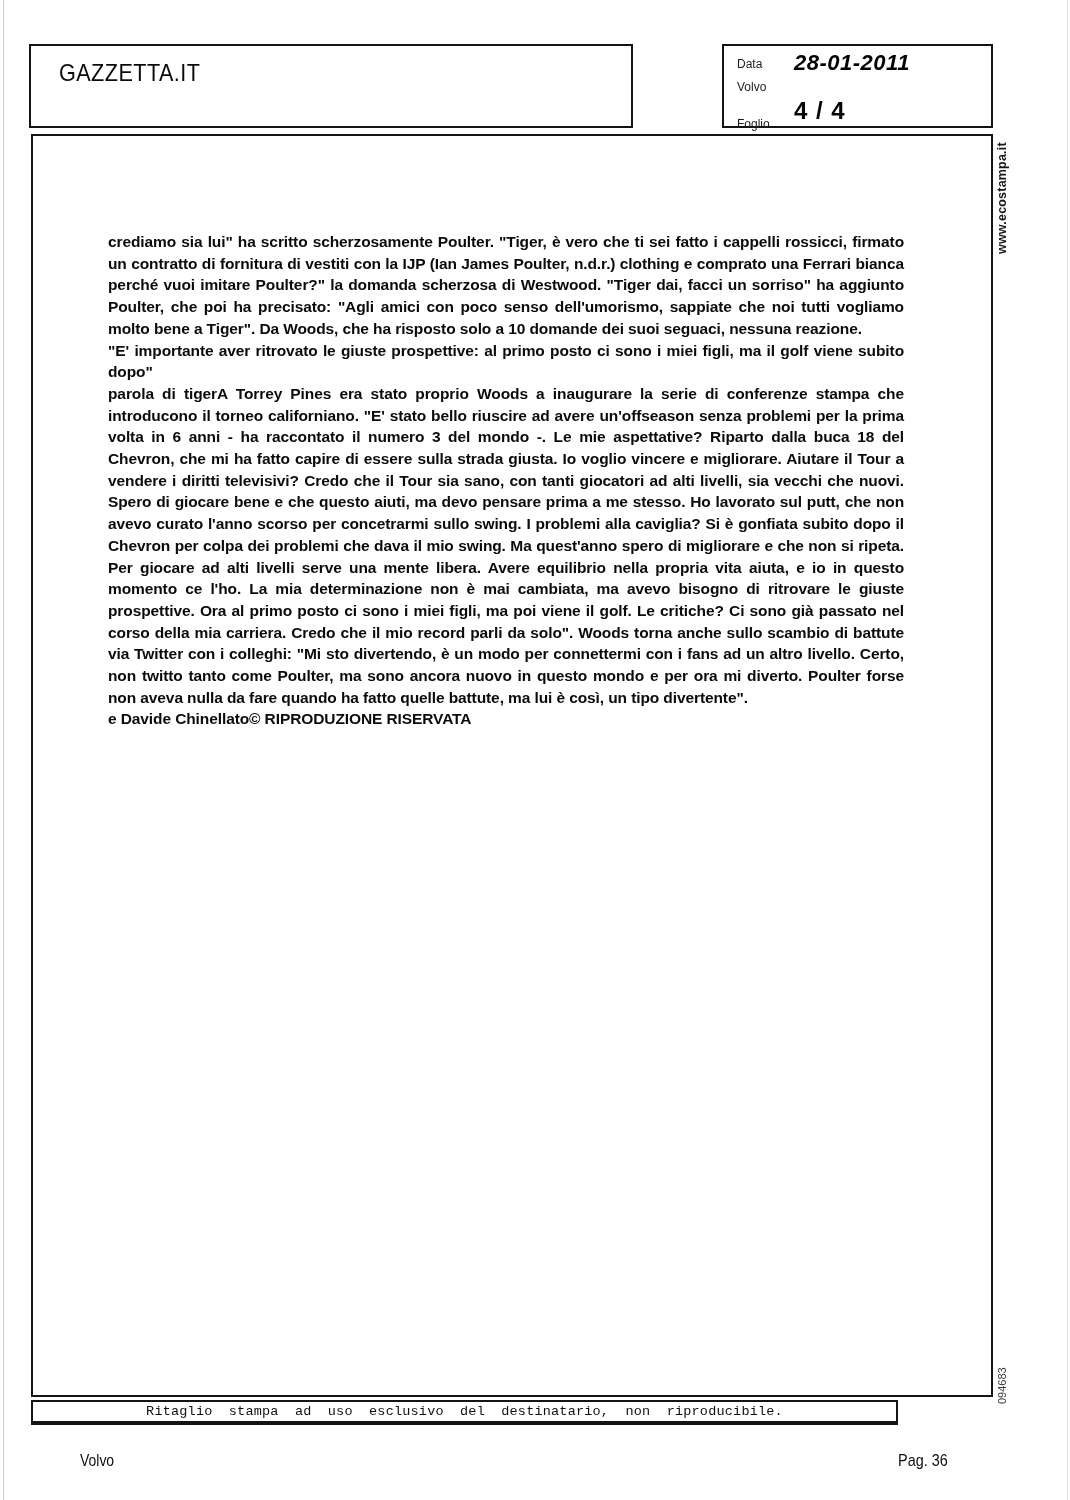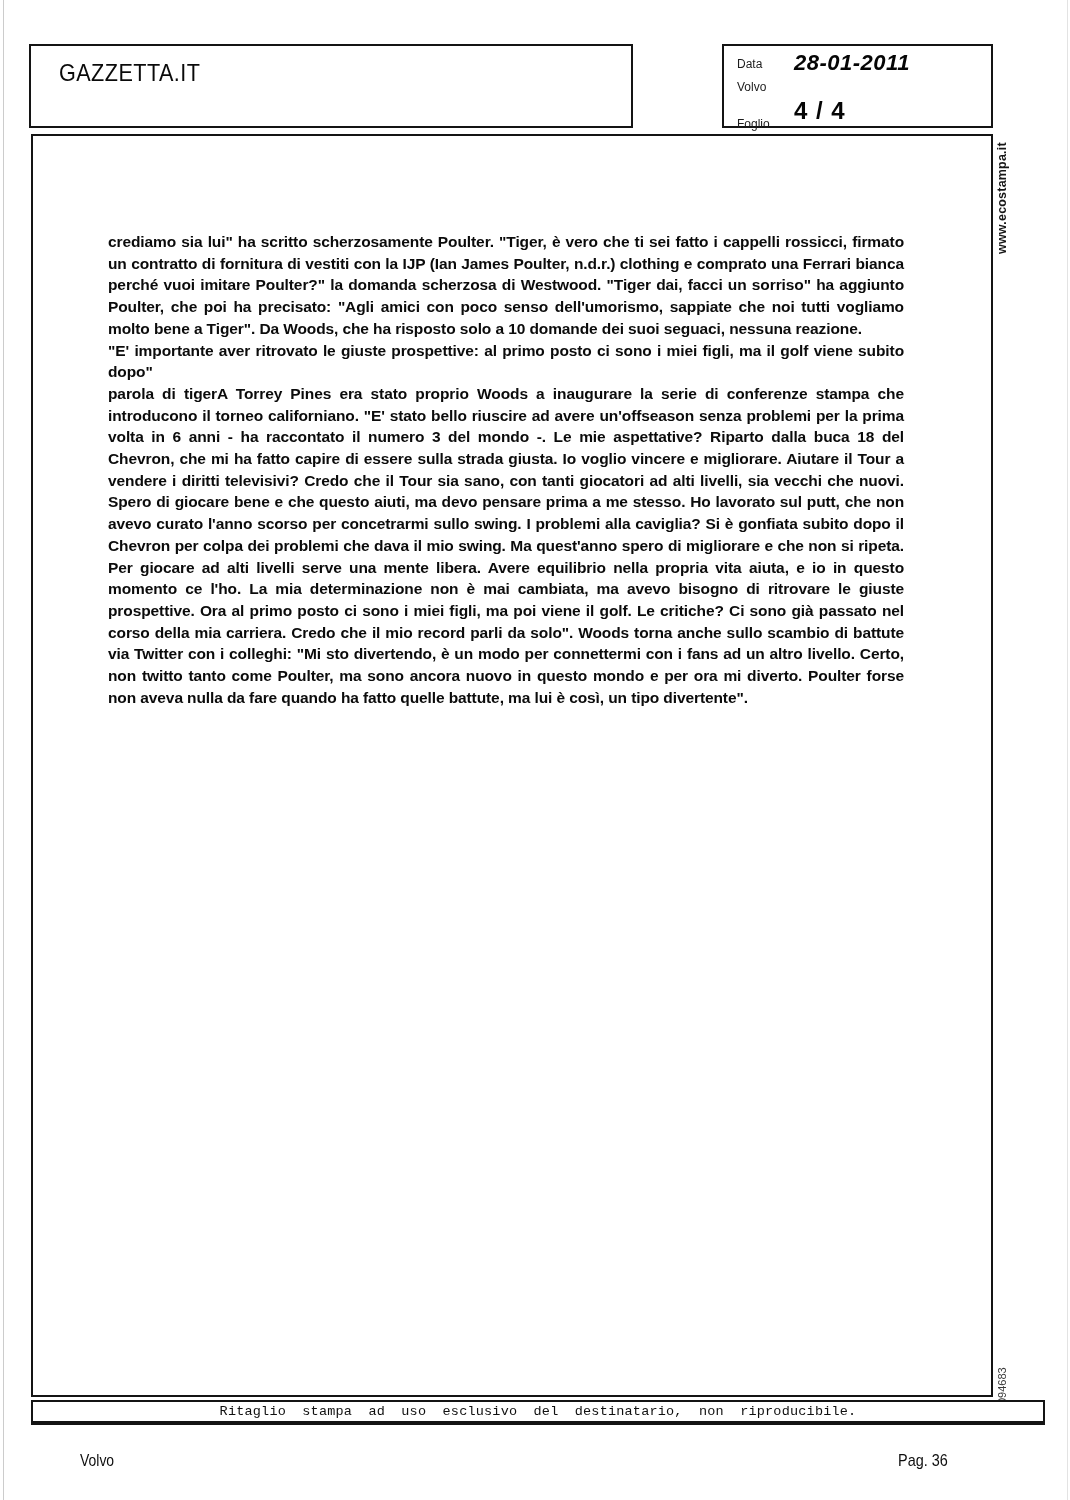--- a/index.html
+++ b/index.html
@@ -80,21 +80,21 @@
   }
   .clipping-code-vertical {
     left: 996px; top: 1360px; height: 44px; width: 13px;
     writing-mode: vertical-rl; transform: rotate(180deg);
     font-size: 11px; font-weight: normal; color: #3a3a3a;
     white-space: nowrap;
   }
 
   
   .ritaglio-strip {
-    left: 31px; top: 1400px; width: 1014px; height: 25px;
+    left: 31px; top: 1400px; width: 867px; height: 25px;
     border: 2px solid #141414; border-bottom-width: 4px;
     box-sizing: border-box; background: #fff;
     display: flex; align-items: center; justify-content: center;
   }
   .ritaglio-text {
     font-family: "Liberation Mono", "DejaVu Sans Mono", monospace;
     font-size: 13.5px; color: #101010;
     word-spacing: 8px; letter-spacing: 0.2px;
     white-space: nowrap;
   }
@@ -129,20 +129,21 @@
 </div>
 
 <div class="abs ecostampa-vertical">www.ecostampa.it</div>
 
 <div class="abs article-box"></div>
 
 <div class="abs article-text">
   <p>crediamo sia lui" ha scritto scherzosamente Poulter. "Tiger, è vero che ti sei fatto i cappelli rossicci, firmato un contratto di fornitura di vestiti con la IJP (Ian James Poulter, n.d.r.) clothing e comprato una Ferrari bianca perché vuoi imitare Poulter?" la domanda scherzosa di Westwood. "Tiger dai, facci un sorriso" ha aggiunto Poulter, che poi ha precisato: "Agli amici con poco senso dell'umorismo, sappiate che noi tutti vogliamo molto bene a Tiger". Da Woods, che ha risposto solo a 10 domande dei suoi seguaci, nessuna reazione.</p>
   <p>"E' importante aver ritrovato le giuste prospettive: al primo posto ci sono i miei figli, ma il golf viene subito dopo"</p>
   <p>parola di tigerA Torrey Pines era stato proprio Woods a inaugurare la serie di conferenze stampa che introducono il torneo californiano. "E' stato bello riuscire ad avere un'offseason senza problemi per la prima volta in 6 anni - ha raccontato il numero 3 del mondo -. Le mie aspettative? Riparto dalla buca 18 del Chevron, che mi ha fatto capire di essere sulla strada giusta. Io voglio vincere e migliorare. Aiutare il Tour a vendere i diritti televisivi? Credo che il Tour sia sano, con tanti giocatori ad alti livelli, sia vecchi che nuovi. Spero di giocare bene e che questo aiuti, ma devo pensare prima a me stesso. Ho lavorato sul putt, che non avevo curato l'anno scorso per concetrarmi sullo swing. I problemi alla caviglia? Si è gonfiata subito dopo il Chevron per colpa dei problemi che dava il mio swing. Ma quest'anno spero di migliorare e che non si ripeta. Per giocare ad alti livelli serve una mente libera. Avere equilibrio nella propria vita aiuta, e io in questo momento ce l'ho. La mia determinazione non è mai cambiata, ma avevo bisogno di ritrovare le giuste prospettive. Ora al primo posto ci sono i miei figli, ma poi viene il golf. Le critiche? Ci sono già passato nel corso della mia carriera. Credo che il mio record parli da solo". Woods torna anche sullo scambio di battute via Twitter con i colleghi: "Mi sto divertendo, è un modo per connettermi con i fans ad un altro livello. Certo, non twitto tanto come Poulter, ma sono ancora nuovo in questo mondo e per ora mi diverto. Poulter forse non aveva nulla da fare quando ha fatto quelle battute, ma lui è così, un tipo divertente".</p>
+  <p>e Davide Chinellato© RIPRODUZIONE RISERVATA</p>
 </div>
 
 <div class="abs clipping-code-vertical">094683</div>
 
 <div class="abs ritaglio-strip">
   <span class="ritaglio-text">Ritaglio stampa ad uso esclusivo del destinatario, non riproducibile.</span>
 </div>
 
 <div class="abs footer-client">Volvo</div>
 <div class="abs footer-pageref">Pag. 36</div>

